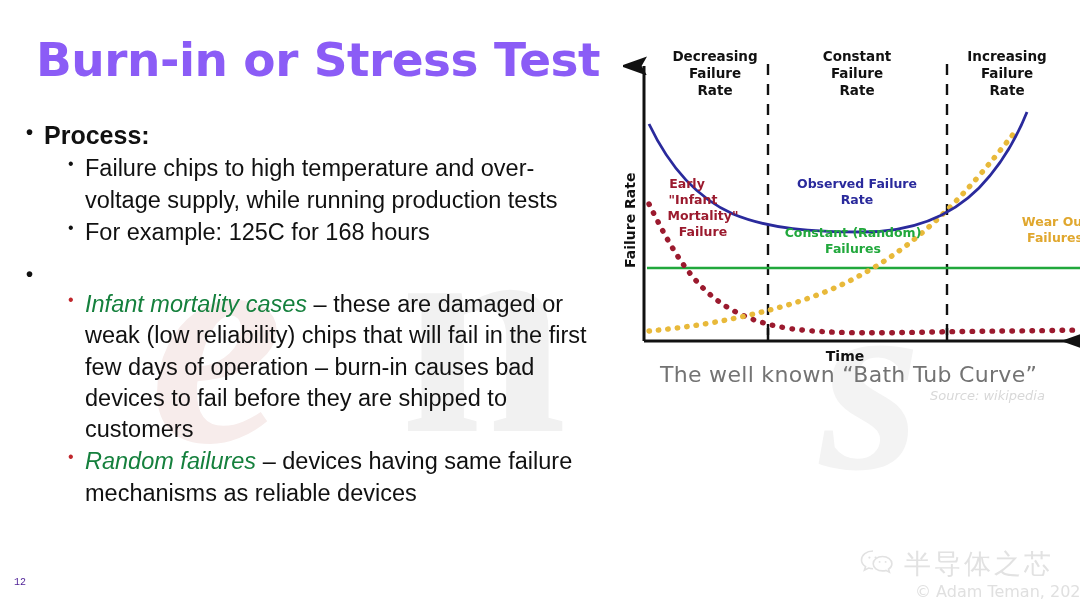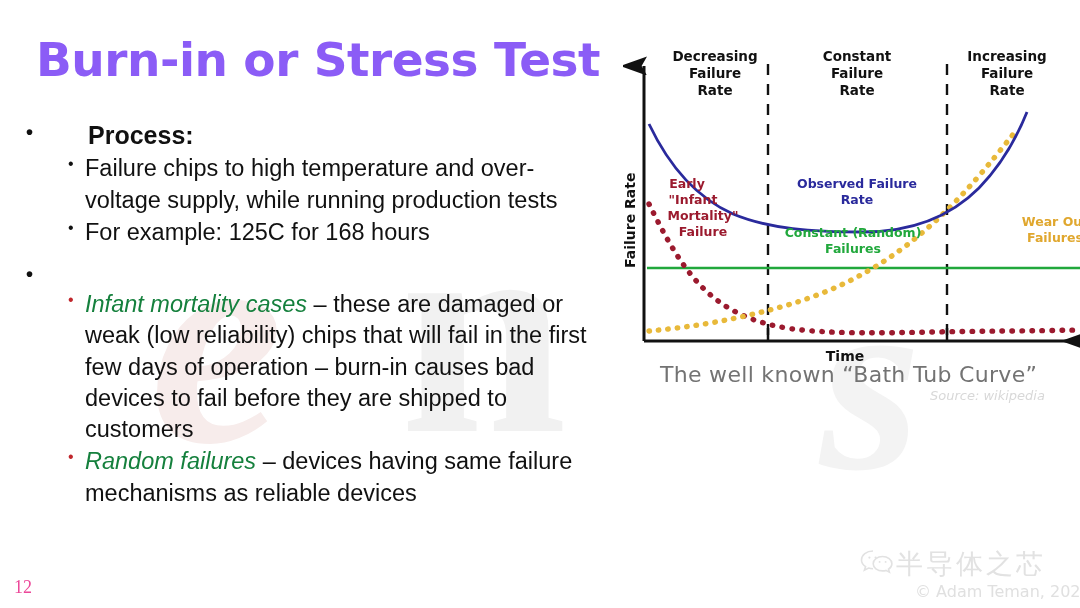--- a/index.html
+++ b/index.html
@@ -39,21 +39,21 @@
 
   
   .body{position:absolute;left:26px;top:118px;width:600px;}
 
   .lvl1{
     display:flex;align-items:flex-start;
     font-size:25px;font-weight:700;color:#111;
     margin-top:2px;margin-bottom:2px;
   }
   .lvl1 .bdot{width:18px;flex:0 0 18px;font-size:20px;line-height:1.25;}
-  .lvl1 .btxt{line-height:1.25;margin-left:44px;}
+  .lvl1 .btxt{line-height:1.25;}
 
   .lvl2{
     display:flex;align-items:flex-start;
     font-size:23.5px;color:#111;
     margin-left:42px;
     margin-top:1px;
   }
   .lvl2 .bdot{width:17px;flex:0 0 17px;font-size:16px;line-height:1.33;color:#111;}
   .lvl2 .btxt{line-height:1.33;max-width:525px;}
   .lvl2.red .bdot{color:#c0262c;}
@@ -75,26 +75,26 @@
   .source{
     position:absolute;left:930px;top:388px;
     font-size:13px;color:#d8d8d8;font-style:italic;
     font-family:"DejaVu Sans", sans-serif;
     text-align:center;
   }
 
   
   .pagenum{
     position:absolute;left:14px;top:577px;
-    font-size:18px;color:#ec4899;
-    font-family:Liberation Serif, serif;
+    font-size:10px;color:#4c1d95;
+    font-family:Liberation Mono, monospace;
   }
   .wechat{
     position:absolute;left:860px;top:546px;
-    display:flex;align-items:center;
+    display:flex;align-items:center;gap:8px;
     color:#e2e2e2;
   }
   .wechat .cn{
     font-size:27px;letter-spacing:3px;color:#e2e2e2;
     font-family:"DejaVu Sans", sans-serif;
   }
   .copyright{
     position:absolute;left:915px;top:582px;
     font-size:16px;color:#e0e0e0;
     font-family:"DejaVu Sans", sans-serif;

